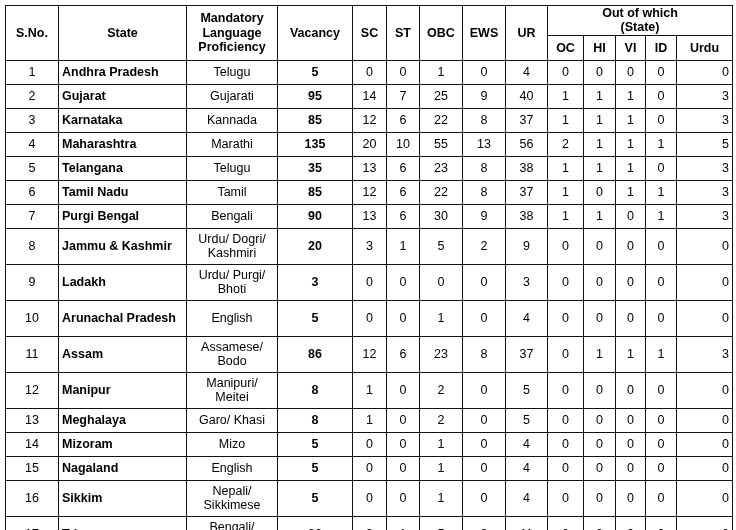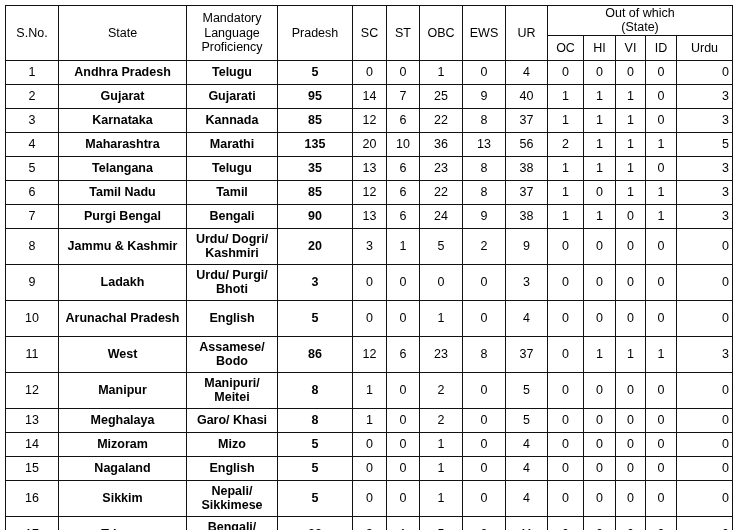--- a/index.html
+++ b/index.html
@@ -33,21 +33,21 @@
   table.vacancy-table td {
     border: 1px solid #111111;
     padding: 0 3px;
     vertical-align: middle;
     box-sizing: border-box;
     overflow: hidden;
   }
 
   
   thead th {
-    font-weight: normal;
+    font-weight: bold;
     text-align: center;
     font-size: 12.5px;
     line-height: 1.15;
   }
   thead th.h-tall { height: 53px; }
   thead th.h-group { height: 28px; }
   thead th.h-sub { height: 25px; }
 
   th.state-head {
     text-align: center;
@@ -57,25 +57,25 @@
   
   tbody td {
     text-align: center;
     font-size: 12.5px;
   }
   tbody tr.r1 td { height: 24px; }
   tbody tr.r2 td { height: 36px; }
 
   td.c-sno   { font-weight: normal; }
   td.c-state {
-    text-align: center;
+    text-align: left;
     padding-left: 7px;
     font-weight: bold;
   }
-  td.c-lang  { font-weight: bold; }
+  td.c-lang  { font-weight: normal; }
   td.c-vac   { font-weight: bold; }
   td.c-total { text-align: right; padding-right: 6px; }
 
   
   col.w-sno   { width: 53px; }
   col.w-state { width: 128px; }
   col.w-lang  { width: 91px; }
   col.w-vac   { width: 75px; }
   col.w-sc    { width: 34px; }
   col.w-st    { width: 33px; }
@@ -111,21 +111,21 @@
     </colgroup>
     <thead>
       <tr>
         <th class="h-tall" rowspan="2">S.No.</th>
         <th class="h-tall state-head" rowspan="2">State</th>
         <th class="h-tall" rowspan="2">
           <div>Mandatory</div>
           <div>Language</div>
           <div>Proficiency</div>
         </th>
-        <th class="h-tall" rowspan="2">Pradesh</th>
+        <th class="h-tall" rowspan="2">Vacancy</th>
         <th class="h-tall" rowspan="2">SC</th>
         <th class="h-tall" rowspan="2">ST</th>
         <th class="h-tall" rowspan="2">OBC</th>
         <th class="h-tall" rowspan="2">EWS</th>
         <th class="h-tall" rowspan="2">UR</th>
         <th class="h-group" colspan="5">
           <div>Out of which</div>
           <div>(State)</div>
         </th>
       </tr>
@@ -186,21 +186,21 @@
           <td class="c-num">0</td>
           <td class="c-total">3</td>
         </tr>
         <tr class="r1">
           <td class="c-sno">4</td>
           <td class="c-state">Maharashtra</td>
           <td class="c-lang">Marathi</td>
           <td class="c-vac">135</td>
           <td class="c-num">20</td>
           <td class="c-num">10</td>
-          <td class="c-num">36</td>
+          <td class="c-num">55</td>
           <td class="c-num">13</td>
           <td class="c-num">56</td>
           <td class="c-num">2</td>
           <td class="c-num">1</td>
           <td class="c-num">1</td>
           <td class="c-num">1</td>
           <td class="c-total">5</td>
         </tr>
         <tr class="r1">
           <td class="c-sno">5</td>
@@ -234,21 +234,21 @@
           <td class="c-num">1</td>
           <td class="c-total">3</td>
         </tr>
         <tr class="r1">
           <td class="c-sno">7</td>
           <td class="c-state">Purgi Bengal</td>
           <td class="c-lang">Bengali</td>
           <td class="c-vac">90</td>
           <td class="c-num">13</td>
           <td class="c-num">6</td>
-          <td class="c-num">24</td>
+          <td class="c-num">30</td>
           <td class="c-num">9</td>
           <td class="c-num">38</td>
           <td class="c-num">1</td>
           <td class="c-num">1</td>
           <td class="c-num">0</td>
           <td class="c-num">1</td>
           <td class="c-total">3</td>
         </tr>
         <tr class="r2">
           <td class="c-sno">8</td>
@@ -293,21 +293,21 @@
           <td class="c-num">0</td>
           <td class="c-num">4</td>
           <td class="c-num">0</td>
           <td class="c-num">0</td>
           <td class="c-num">0</td>
           <td class="c-num">0</td>
           <td class="c-total">0</td>
         </tr>
         <tr class="r2">
           <td class="c-sno">11</td>
-          <td class="c-state">West</td>
+          <td class="c-state">Assam</td>
           <td class="c-lang">Assamese/ Bodo</td>
           <td class="c-vac">86</td>
           <td class="c-num">12</td>
           <td class="c-num">6</td>
           <td class="c-num">23</td>
           <td class="c-num">8</td>
           <td class="c-num">37</td>
           <td class="c-num">0</td>
           <td class="c-num">1</td>
           <td class="c-num">1</td>

